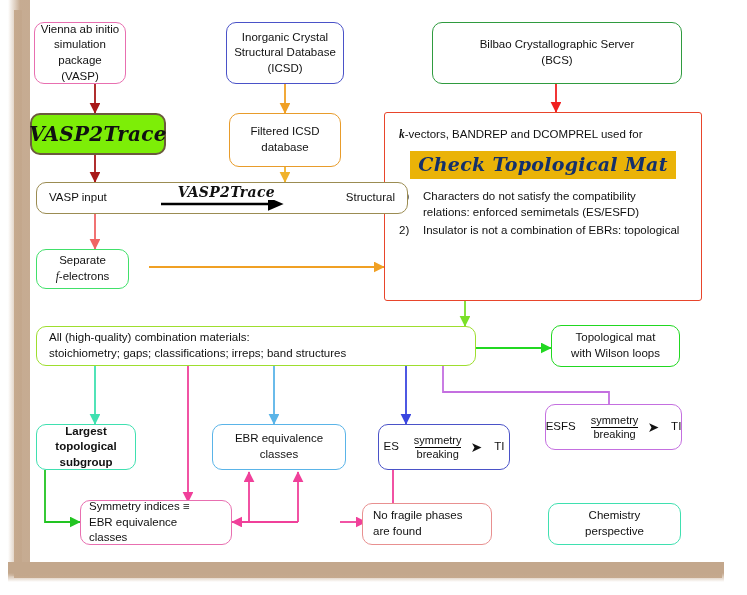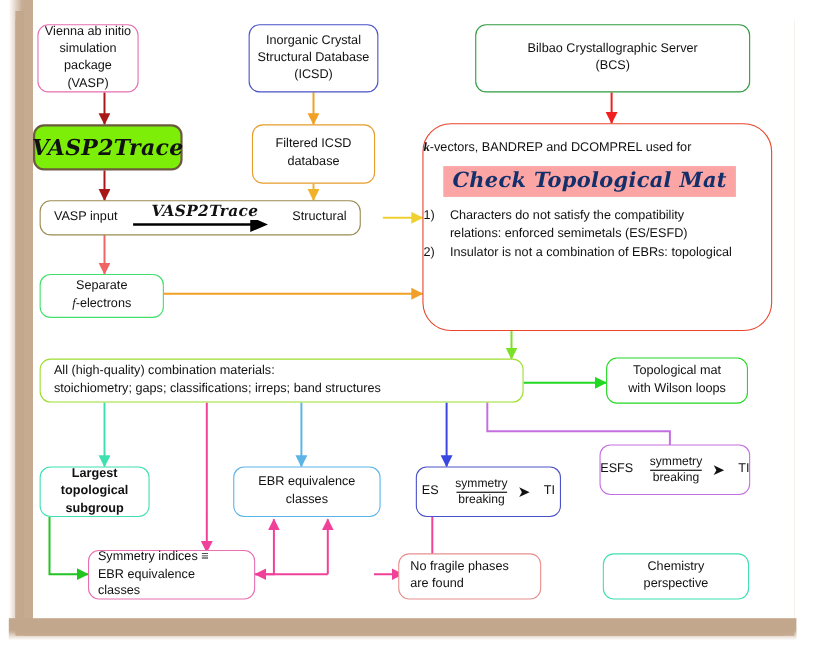--- a/index.html
+++ b/index.html
@@ -45,21 +45,21 @@
     font-family:"DejaVu Serif","Liberation Serif",serif;
     font-style:italic;
     font-weight:600;
     letter-spacing:.3px;
   }
 
   
   #wires{position:absolute;left:0;top:0;width:747px;height:595px;z-index:2;}
 
   .hl{
-    background:#fca5a5;
+    background:#eab308;
     padding:1px 8px 2px 8px;
     display:inline-block;
     color:#14306b;
     font-style:italic;
   }
 
   .fracwrap{display:inline-flex;align-items:center;gap:10px;}
   .frac{display:inline-flex;flex-direction:column;align-items:center;line-height:1.1;}
   .frac .num{font-size:11px;padding:0 2px;}
   .frac .den{font-size:11px;padding:0 2px;border-top:1.6px solid #000;}
@@ -183,55 +183,55 @@
 
   <div class="node" style="left:30px;top:113px;width:136px;height:42px;border-color:#6b5a3e;border-width:2px;background:#7dee07;">
     <span class="script" style="font-size:20px;">VASP2Trace</span>
   </div>
 
   <div class="node" style="left:229px;top:113px;width:112px;height:54px;border-color:#e89c2b;">
     <span style="white-space:pre-line;">Filtered ICSD
 database</span>
   </div>
 
-  <div class="node left" style="left:384px;top:112px;width:318px;height:189px;border-color:#e8452b;border-radius:26px;padding:14px 14px 10px 0;flex-direction:column;align-items:flex-start;justify-content:flex-start;">
+  <div class="node left" style="left:384px;top:112px;width:318px;height:189px;border-color:#e8452b;border-radius:3px;padding:14px 14px 10px 14px;flex-direction:column;align-items:flex-start;justify-content:flex-start;">
     <div style="font-size:11.5px;margin-bottom:6px;">
       <i style="font-weight:bold;font-family:'Liberation Serif',serif;">k</i><span id="hdrTail">-vectors, BANDREP and DCOMPREL used for</span>
     </div>
     <div style="width:100%;text-align:center;margin:2px 0 10px 0;">
       <span class="hl script" style="font-size:19px;">Check Topological Mat</span>
     </div>
     <div class="listrow" style="margin-bottom:3px;">
       <span class="listnum">1)</span>
       <span style="white-space:pre-line;">Characters do not satisfy the compatibility
 relations: enforced semimetals (ES/ESFD)</span>
     </div>
     <div class="listrow">
       <span class="listnum">2)</span>
       <span style="white-space:pre-line;">Insulator is not a combination of EBRs: topological</span>
     </div>
   </div>
 
-  <div class="node" style="left:36px;top:182px;width:292px;height:32px;border-color:#9b8c52;padding:0 12px;justify-content:space-between;">
+  <div class="node" style="left:36px;top:182px;width:372px;height:32px;border-color:#9b8c52;padding:0 12px;justify-content:space-between;">
     <span>VASP input</span>
     <span style="display:flex;flex-direction:column;align-items:center;flex:1;margin:0 6px;">
       <span class="script" style="font-size:14px;line-height:1;">VASP2Trace</span>
       <svg width="130" height="11" style="margin-top:1px;">
         <defs>
             <marker id="ahBlk" markerWidth="8" markerHeight="8" refX="5" refY="3" orient="auto">
               <path d="M0,0 L7,3 L0,6 z" fill="#000"></path>
             </marker>
           </defs>
         <path d="M0,4 L118,4" stroke="#000" stroke-width="2.3" marker-end="url(#ahBlk)"></path>
       </svg>
     </span>
     <span>Structural</span>
   </div>
 
-  <div class="node" style="left:36px;top:249px;width:113px;height:40px;border-color:#41e06a;flex-direction:column;">
+  <div class="node" style="left:36px;top:249px;width:93px;height:40px;border-color:#41e06a;flex-direction:column;">
     <span>Separate</span>
     <span><i style="font-family:'Liberation Serif',serif;">f</i>-electrons</span>
   </div>
 
   <div class="node left" style="left:36px;top:326px;width:440px;height:40px;border-color:#9ede2e;padding:0 12px;flex-direction:column;align-items:flex-start;justify-content:center;">
     <span>All (high-quality) combination materials:</span>
     <span>stoichiometry; gaps; classifications; irreps; band structures</span>
   </div>
 
   <div class="node" style="left:551px;top:325px;width:129px;height:42px;border-color:#21d821;">

